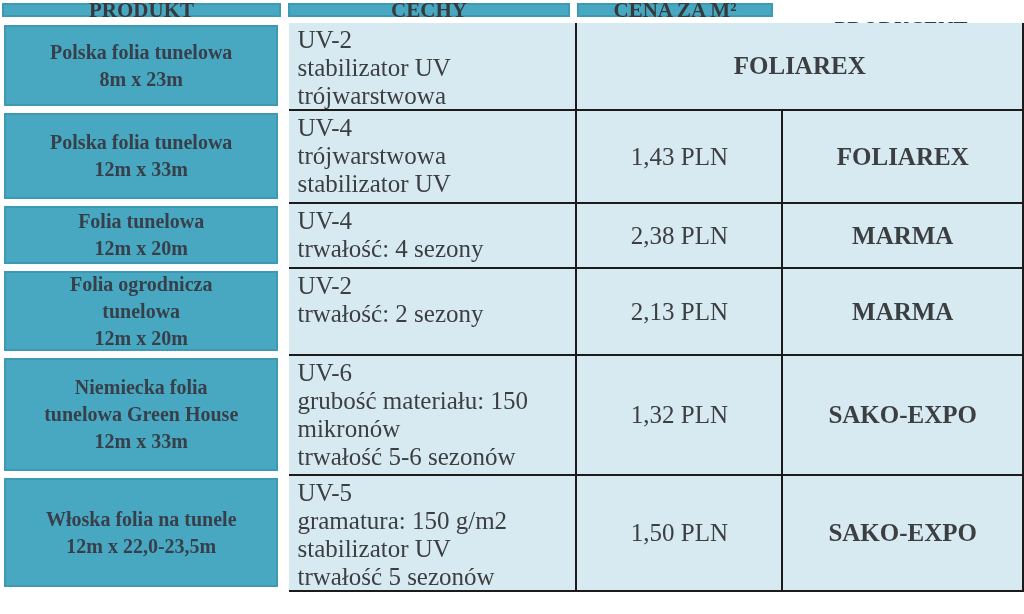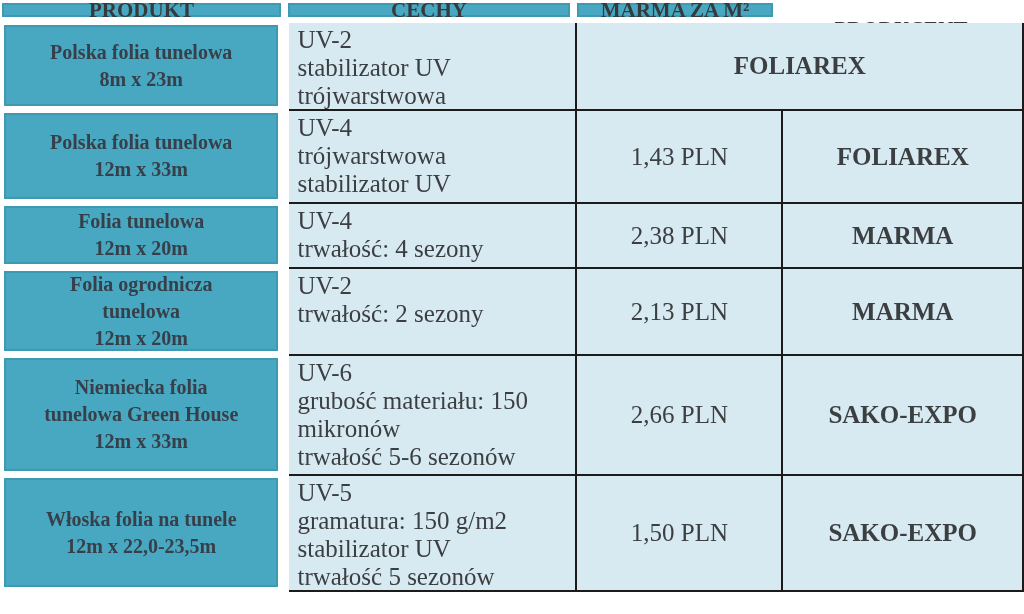--- a/index.html
+++ b/index.html
@@ -86,21 +86,21 @@
   }
 </style>
 </head>
 <body>
 
 <div class="price-table">
 
   <div class="header-row">
     <div class="h-cell h-produkt">PRODUKT</div>
     <div class="h-cell h-cechy">CECHY</div>
-    <div class="h-cell h-cena">MARMA ZA M²</div>
+    <div class="h-cell h-cena">CENA ZA M²</div>
     <div class="h-cell h-producent">PRODUCENT</div>
   </div>
 
   <div class="body-rows">
 
     <div class="row">
       <div class="product-wrap">
         <div class="product-box">Polska folia tunelowa
 8m x 23m</div>
       </div>
@@ -157,21 +157,21 @@
       <div class="product-wrap">
         <div class="product-box">Niemiecka folia
 tunelowa Green House
 12m x 33m</div>
       </div>
       <div class="row-right">
         <div class="cell cell-cechy">UV-6
 grubość materiału: 150
 mikronów
 trwałość 5-6 sezonów</div>
-        <div class="cell cell-cena">2,66 PLN</div>
+        <div class="cell cell-cena">1,32 PLN</div>
         <div class="cell cell-producent">SAKO-EXPO</div>
       </div>
     </div>
 
     <div class="row">
       <div class="product-wrap">
         <div class="product-box">Włoska folia na tunele
 12m x 22,0-23,5m</div>
       </div>
       <div class="row-right">

